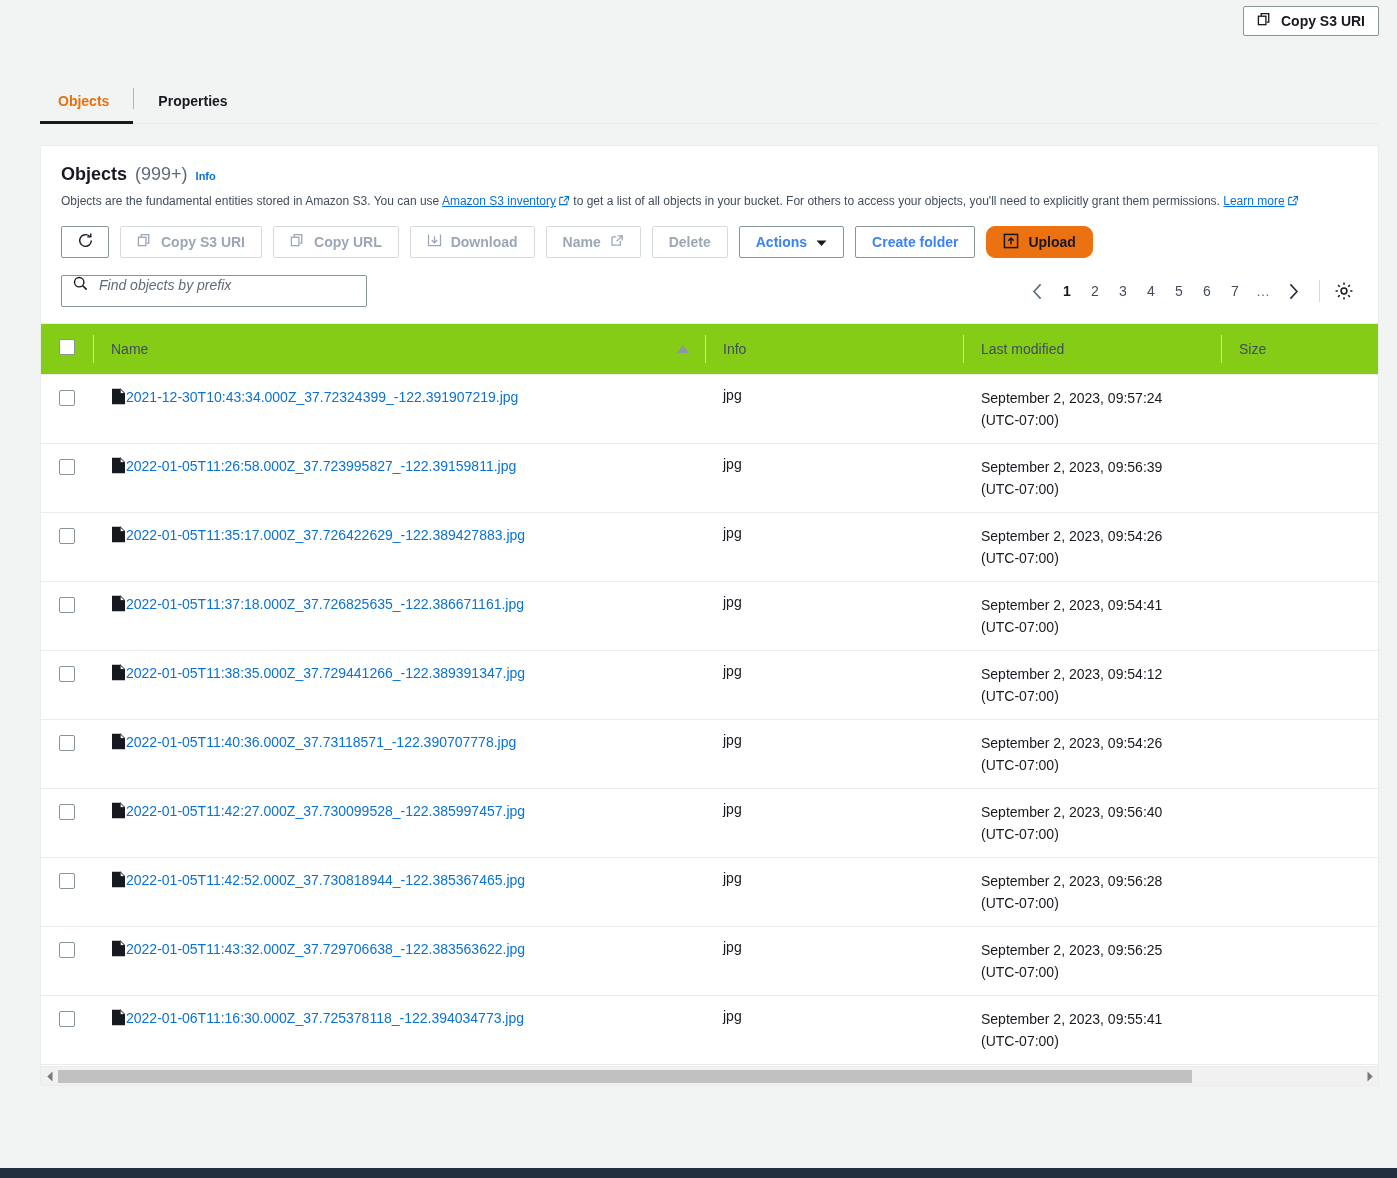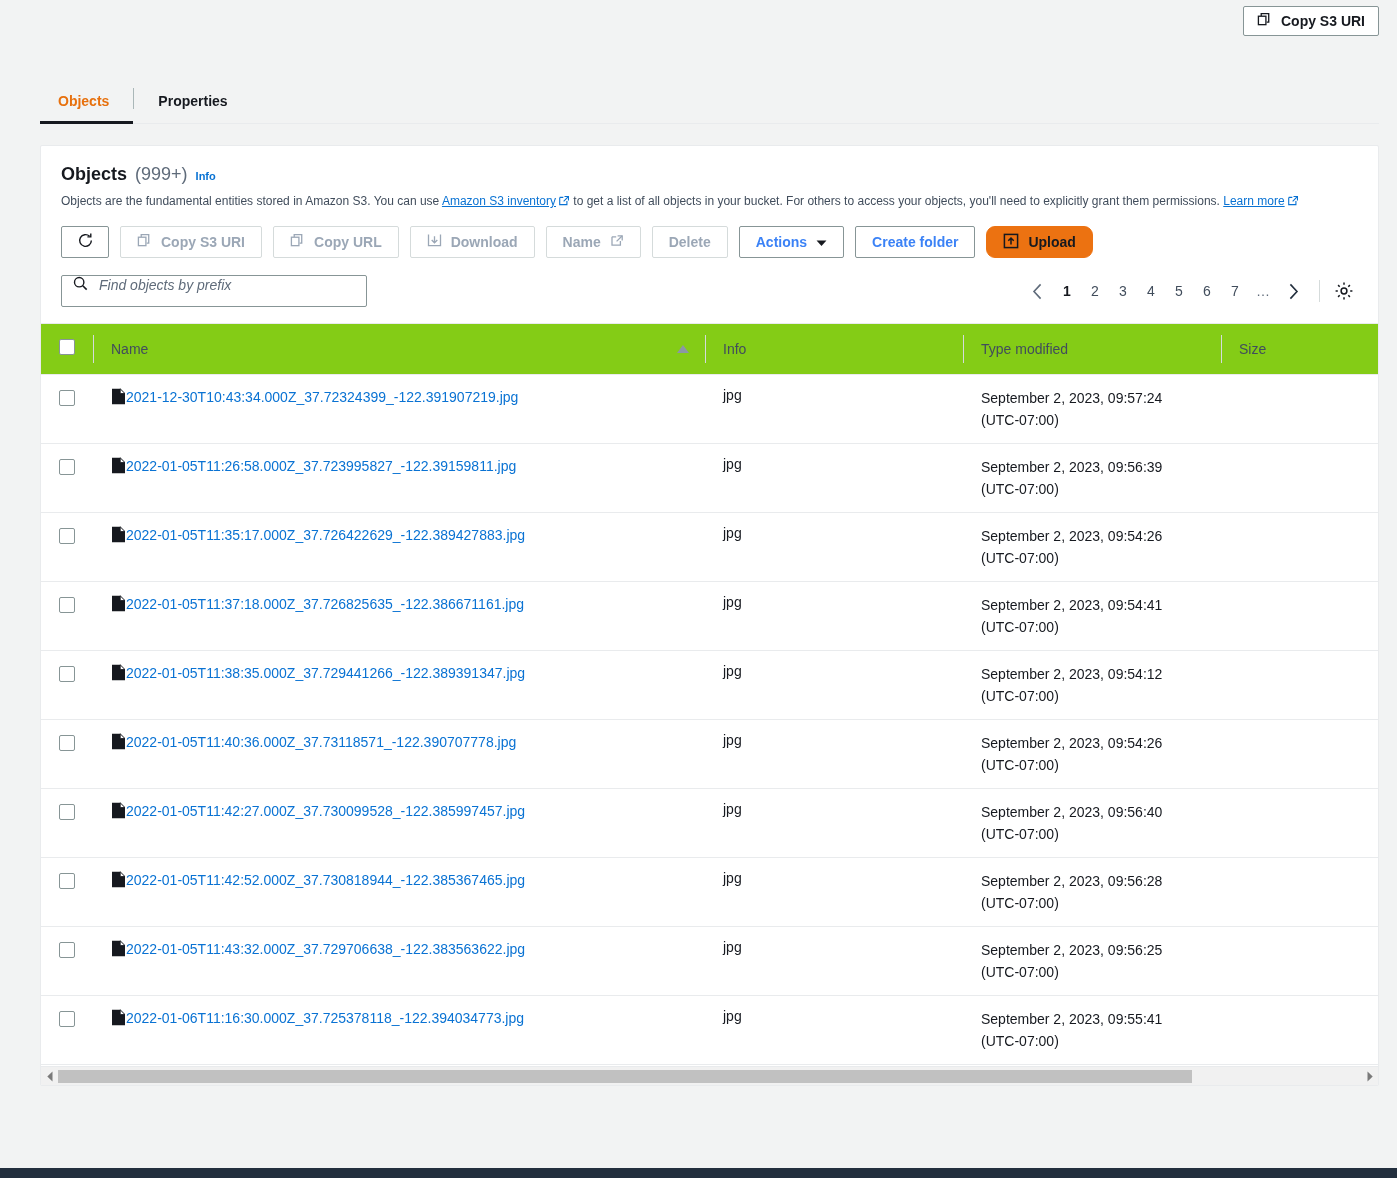--- a/index.html
+++ b/index.html
@@ -526,21 +526,21 @@
                 <span class="sort-caret"></span>
               </div>
             </th>
             <th class="col-type sep">
               <div class="th-inner">
                 <span>Info</span>
               </div>
             </th>
             <th class="col-mod sep">
               <div class="th-inner">
-                <span>Type modified</span>
+                <span>Last modified</span>
               </div>
             </th>
             <th class="col-size sep">
               <div class="th-inner">
                 <span>Size</span>
               </div>
             </th>
           </tr>
         </thead>
         <tbody id="rows-body">

